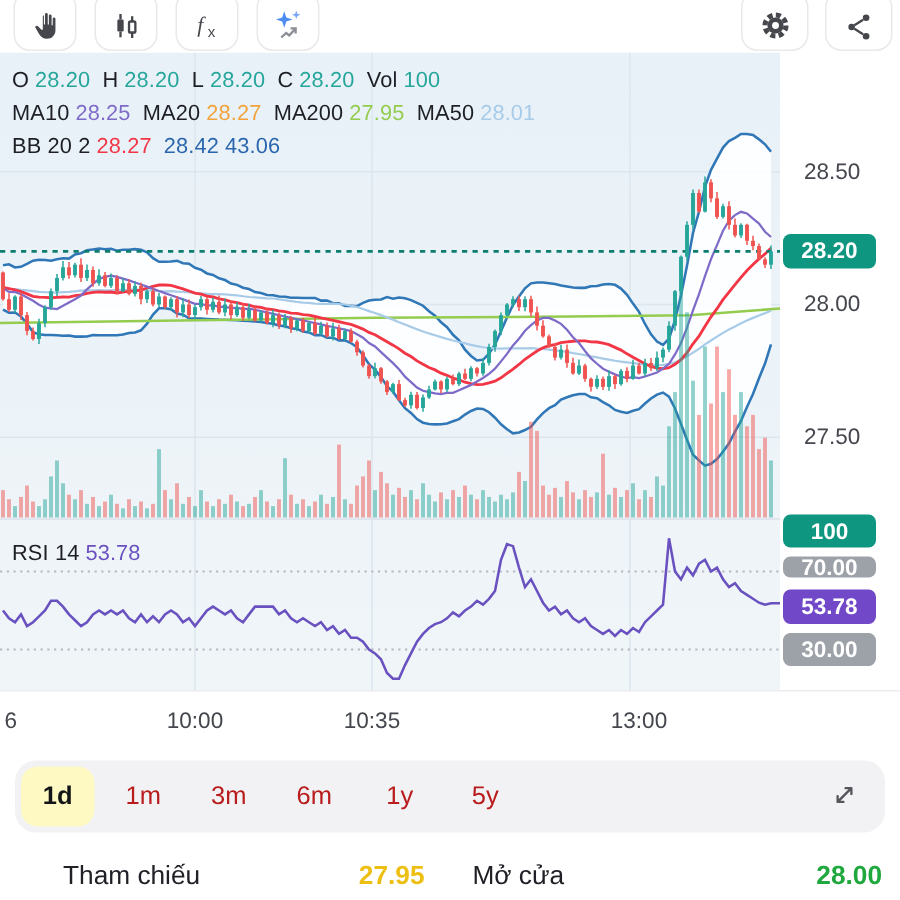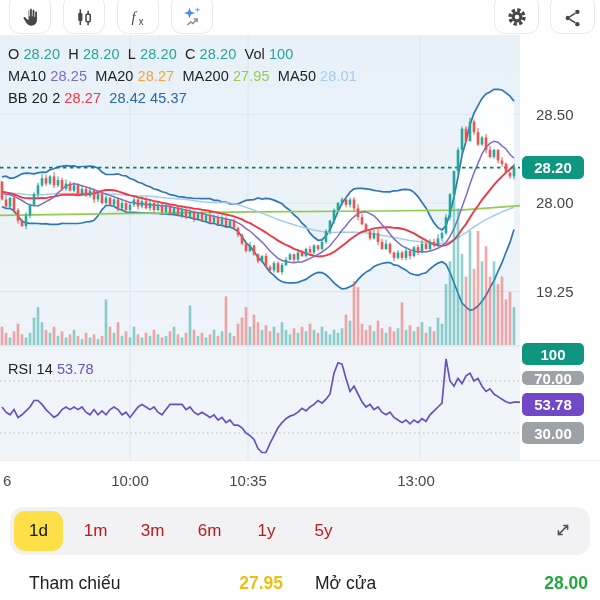--- a/index.html
+++ b/index.html
@@ -27,21 +27,21 @@
   
   #time-axis{position:absolute;left:0;top:460px;width:600px;height:45px;background:#fff;
              border-top:1px solid #ececef;}
   .tlbl{position:absolute;top:11px;font-size:15px;color:var(--text-gray);transform:translateX(-50%);}
   .tlbl.first{transform:none;}
   
   #tf-bar{position:absolute;left:10px;top:507px;width:580px;height:48px;background:#f2f2f5;
           border-radius:14px;display:flex;align-items:center;padding-left:4px;box-sizing:border-box;}
   .tf{flex:0 0 auto;width:49px;height:40px;margin-right:8px;border:none;background:transparent;
       border-radius:11px;font-family:inherit;font-size:17px;color:#b91c1c;cursor:pointer;}
-  .tf.sel{background:#fde047;color:#131417;font-weight:400;}
+  .tf.sel{background:#fef9c3;color:#131417;font-weight:700;}
   #expand-btn{position:absolute;right:12px;top:50%;transform:translateY(-50%);width:30px;height:30px;
               border:none;background:transparent;cursor:pointer;padding:0;}
   
   #footer{position:absolute;left:0;top:567px;width:600px;height:33px;display:flex;align-items:center;}
   .fpair{display:flex;justify-content:space-between;align-items:center;box-sizing:border-box;}
   .flabel{font-size:17.5px;color:#202127;}
   .fval{font-size:17.5px;font-weight:600;}
   .gold{color:var(--gold);} .green{color:var(--open-green);}
 </style>
 </head>
@@ -532,59 +532,59 @@
     <span>Vol</span><span class="teal">100</span>
   </div>
   <div class="legend-row" style="top:33px">
     <span>MA10</span><span class="purp">28.25</span>
     <span>MA20</span><span class="oran">28.27</span>
     <span>MA200</span><span class="lgrn">27.95</span>
     <span>MA50</span><span class="lblu">28.01</span>
   </div>
   <div class="legend-row" style="top:55px">
     <span>BB 20 2</span><span class="redv">28.27</span>
-    <span class="bluv">28.42</span><span class="bluv">45.37</span>
+    <span class="bluv">28.42</span><span class="bluv">43.06</span>
   </div>
   <div class="legend-row" style="top:326px">
     <span>RSI 14</span><span class="rsiv">53.78</span>
   </div>
 
   <div class="axlbl" style="top:71px">28.50</div>
   <div class="badge b-teal" style="top:121px">28.20</div>
   <div class="axlbl" style="top:159px">28.00</div>
-  <div class="axlbl" style="top:248px">19.25</div>
+  <div class="axlbl" style="top:248px">27.50</div>
   <div class="badge b-teal" style="top:308px;height:22px">100</div>
   <div class="badge b-gray" style="top:336px;height:14px">70.00</div>
   <div class="badge b-purp" style="top:358px">53.78</div>
   <div class="badge b-gray" style="top:387px;height:22px">30.00</div>
 </div>
 
 <div id="time-axis">
   <span class="tlbl first" style="left:3px">6</span>
   <span class="tlbl" style="left:130px">10:00</span>
   <span class="tlbl" style="left:248px">10:35</span>
-  <span class="tlbl" style="left:416px">13:00</span>
+  <span class="tlbl" style="left:426px">13:00</span>
 </div>
 
 <div id="tf-bar">
   <button class="tf sel">1d</button>
     <button class="tf">1m</button>
     <button class="tf">3m</button>
     <button class="tf">6m</button>
     <button class="tf">1y</button>
     <button class="tf">5y</button>
     <button id="expand-btn">
     <span><svg width="22" height="22" viewBox="0 0 24 24">
           <path d="M7 17L17 7M12.8 7H17v4.2M11.2 17H7v-4.2" stroke="#55575c" stroke-width="1.7" fill="none" stroke-linecap="round" stroke-linejoin="round"></path>
         </svg></span>
   </button>
 </div>
 
 <div id="footer">
-  <div class="fpair" style="width:283px;padding-left:29px">
+  <div class="fpair" style="width:283px;padding-left:42px">
     <span class="flabel">Tham chiếu</span>
     <span class="fval gold">27.95</span>
   </div>
   <div class="fpair" style="flex:1;padding-left:32px;padding-right:12px">
     <span class="flabel">Mở cửa</span>
     <span class="fval green">28.00</span>
   </div>
 </div>
 
 </body></html>

